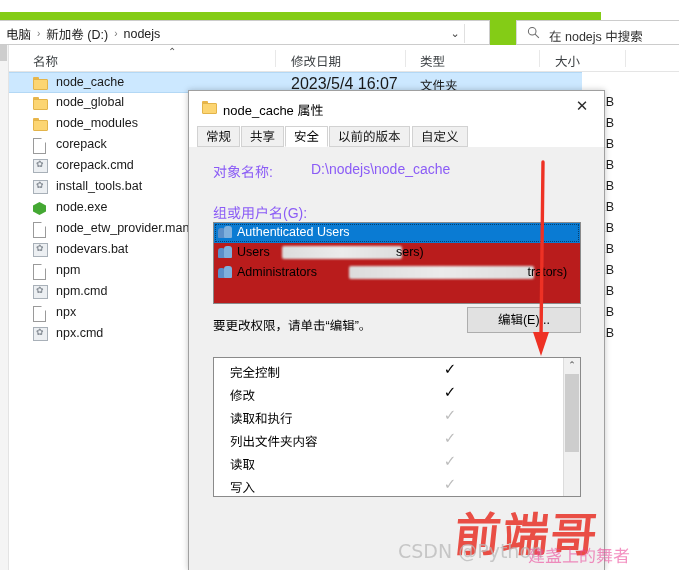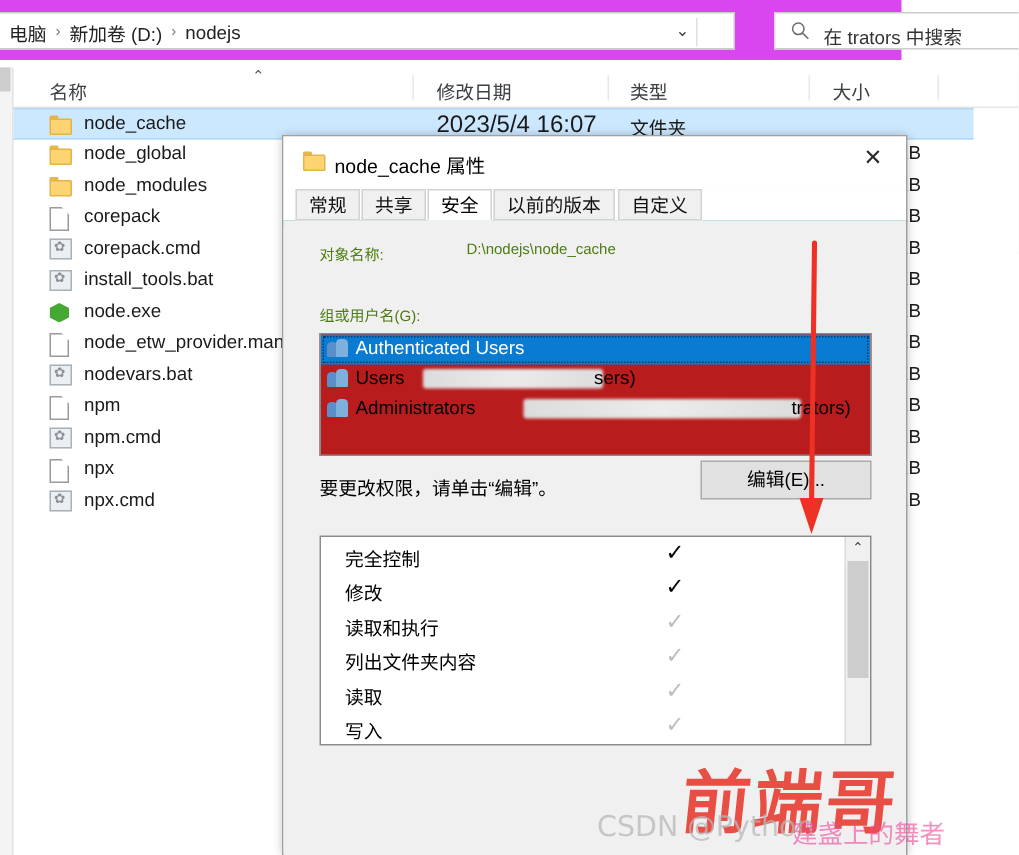--- a/index.html
+++ b/index.html
@@ -9,21 +9,21 @@
     background:#ffffff;
     font-family:"Liberation Sans","DejaVu Sans",sans-serif;
     font-size:12px;color:#000;
     -webkit-font-smoothing:antialiased;
   }
 
   
   #explorer{position:absolute;left:0;top:0;width:679px;height:570px;background:#fff;}
 
   
-  .navbar{position:absolute;left:0;top:0;width:601px;height:40px;background:#d946ef;}
+  .navbar{position:absolute;left:0;top:12px;width:601px;height:40px;background:#84cc16;}
   .addrbox{
     position:absolute;left:-4px;top:8px;width:494px;height:25px;
     border:1px solid #cccccc;background:#fff;box-sizing:border-box;
   }
   .crumbs{position:absolute;left:4px;top:5px;display:flex;align-items:center;height:15px;font-size:12.5px;color:#222;}
   .crumb{padding:1px 5px;white-space:nowrap;}
   .crumb-sep{color:#767676;font-size:10px;padding:0 1px;}
   .addr-chevron{position:absolute;right:26px;top:5px;width:16px;height:14px;color:#444;font-size:11px;text-align:center;line-height:14px;}
   .addr-divider{position:absolute;right:24px;top:3px;width:1px;height:19px;background:#e0e0e0;}
   .refresh{position:absolute;right:3px;top:4px;width:18px;height:17px;text-align:center;line-height:17px;font-size:13px;color:#333;}
@@ -39,21 +39,21 @@
   .colhdr .c{position:absolute;top:6px;font-size:12.5px;color:#3c4043;white-space:nowrap;}
   .colhdr .sep{position:absolute;top:5px;width:1px;height:17px;background:#e8e8e8;}
   .sortcaret{position:absolute;left:168px;top:1px;font-size:10px;color:#555;}
 
   
   .leftrail{position:absolute;left:0;top:45px;width:8px;height:525px;background:#f4f4f4;border-right:1px solid #e3e3e3;}
   .leftrail .thumb{position:absolute;left:0px;top:0px;width:7px;height:16px;background:#cdcdcd;}
 
   
   .filelist{position:absolute;left:9px;top:72px;width:660px;height:485px;}
-  .frow{position:absolute;left:0;width:640px;height:21px;}
+  .frow{position:absolute;left:0;width:573px;height:21px;}
   .frow.sel{background:#cce8ff;border-top:1px solid #b3d8f5;border-bottom:1px solid #b3d8f5;box-sizing:border-box;}
   .fname{position:absolute;left:47px;top:2px;font-size:12.5px;color:#1a1a1a;white-space:nowrap;}
   .fdate{position:absolute;left:282px;top:2px;font-size:16px;color:#1a1a1a;white-space:nowrap;}
   .ftype{position:absolute;left:411px;top:2px;font-size:12.5px;color:#1a1a1a;white-space:nowrap;}
   .fsize{position:absolute;left:545px;top:2px;width:60px;text-align:right;font-size:12.5px;color:#1a1a1a;white-space:nowrap;}
   .ficon{position:absolute;left:24px;top:3px;width:16px;height:15px;}
 
   
   .ic-folder{width:16px;height:14px;position:relative;}
   .ic-folder:before{content:"";position:absolute;left:0;top:1px;width:6px;height:3px;background:#e8b54a;border-radius:1px 1px 0 0;}
@@ -77,21 +77,21 @@
   .dlg-ttl{position:absolute;left:34px;top:9px;font-size:13px;color:#000;white-space:nowrap;}
   .dlg-close{position:absolute;right:0;top:0;width:44px;height:30px;text-align:center;line-height:30px;font-size:15px;color:#2b2b2b;}
 
   .tabstrip{position:absolute;left:0;top:34px;width:415px;height:22px;background:#fff;border-bottom:4px solid #14b8a6;}
   .tab{position:absolute;top:1px;height:21px;line-height:20px;padding:0 8px;font-size:12.5px;color:#111;
        background:#f0f0f0;border:1px solid #d2d2d2;box-sizing:border-box;white-space:nowrap;}
   .tab.active{background:#fff;border-bottom:1px solid #fff;color:#000;}
 
   .dlg-body{position:absolute;left:0;top:56px;width:415px;height:423px;background:#f0f0f0;}
 
-  .lbl{position:absolute;font-size:10px;color:#4d7c0f;white-space:nowrap;}
+  .lbl{position:absolute;font-size:14px;color:#8b5cf6;white-space:nowrap;}
   .objname-lbl{left:24px;top:14px;}
   .objname-val{left:122px;top:14px;}
   .grp-lbl{left:24px;top:55px;}
 
   .listbox{
     position:absolute;left:24px;top:75px;width:368px;height:82px;
     background:#b91c1c;border:1px solid #8a8a8a;box-sizing:border-box;overflow:hidden;
   }
   .lrow{position:relative;height:20px;}
   .lrow.sel{background:#0a7bd3;outline:1px dotted #063f6b;outline-offset:-2px;}
@@ -157,21 +157,21 @@
       <div class="addr-chevron">⌄</div>
       <div class="addr-divider"></div>
     </div>
     <div class="refresh">↻</div>
 
     <div class="searchbox">
       <svg class="search-ico" viewBox="0 0 14 14">
         <circle cx="5.6" cy="5.6" r="4.1" fill="none" stroke="#6b6b6b" stroke-width="1.1"></circle>
         <line x1="8.7" y1="8.7" x2="12.8" y2="12.8" stroke="#6b6b6b" stroke-width="1.1"></line>
       </svg>
-      <div class="search-txt">在 trators 中搜索</div>
+      <div class="search-txt">在 nodejs 中搜索</div>
     </div>
   </div>
 
   <div class="colhdr">
     <div class="c" style="left:33px">名称</div>
     <div class="sortcaret">⌃</div>
     <div class="sep" style="left:275px"></div>
     <div class="c" style="left:291px">修改日期</div>
     <div class="sep" style="left:405px"></div>
     <div class="c" style="left:420px">类型</div>

